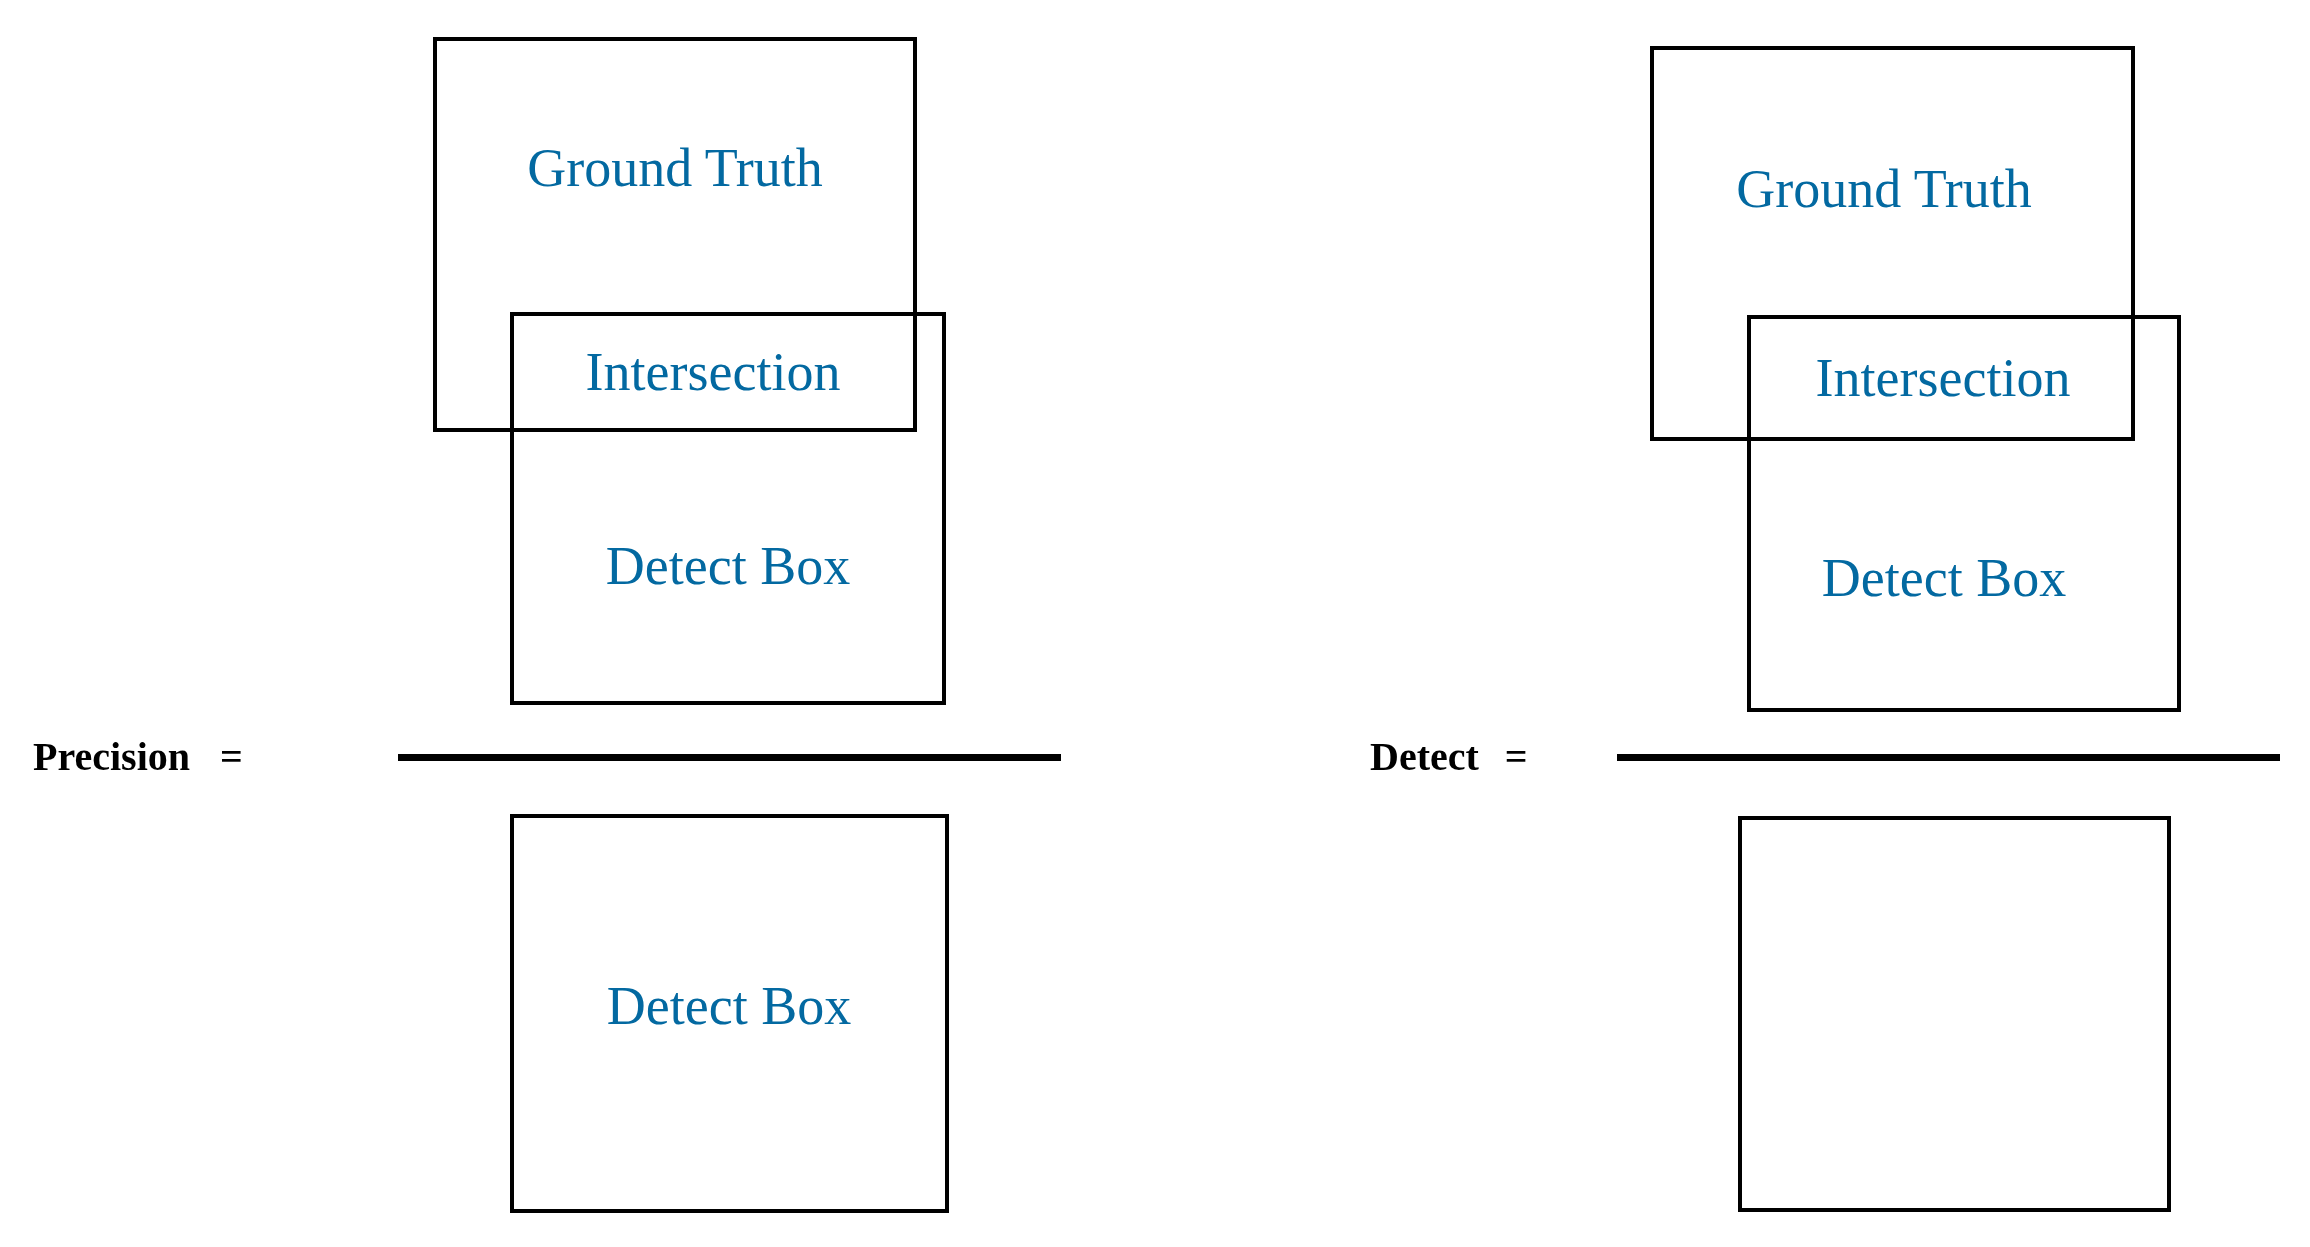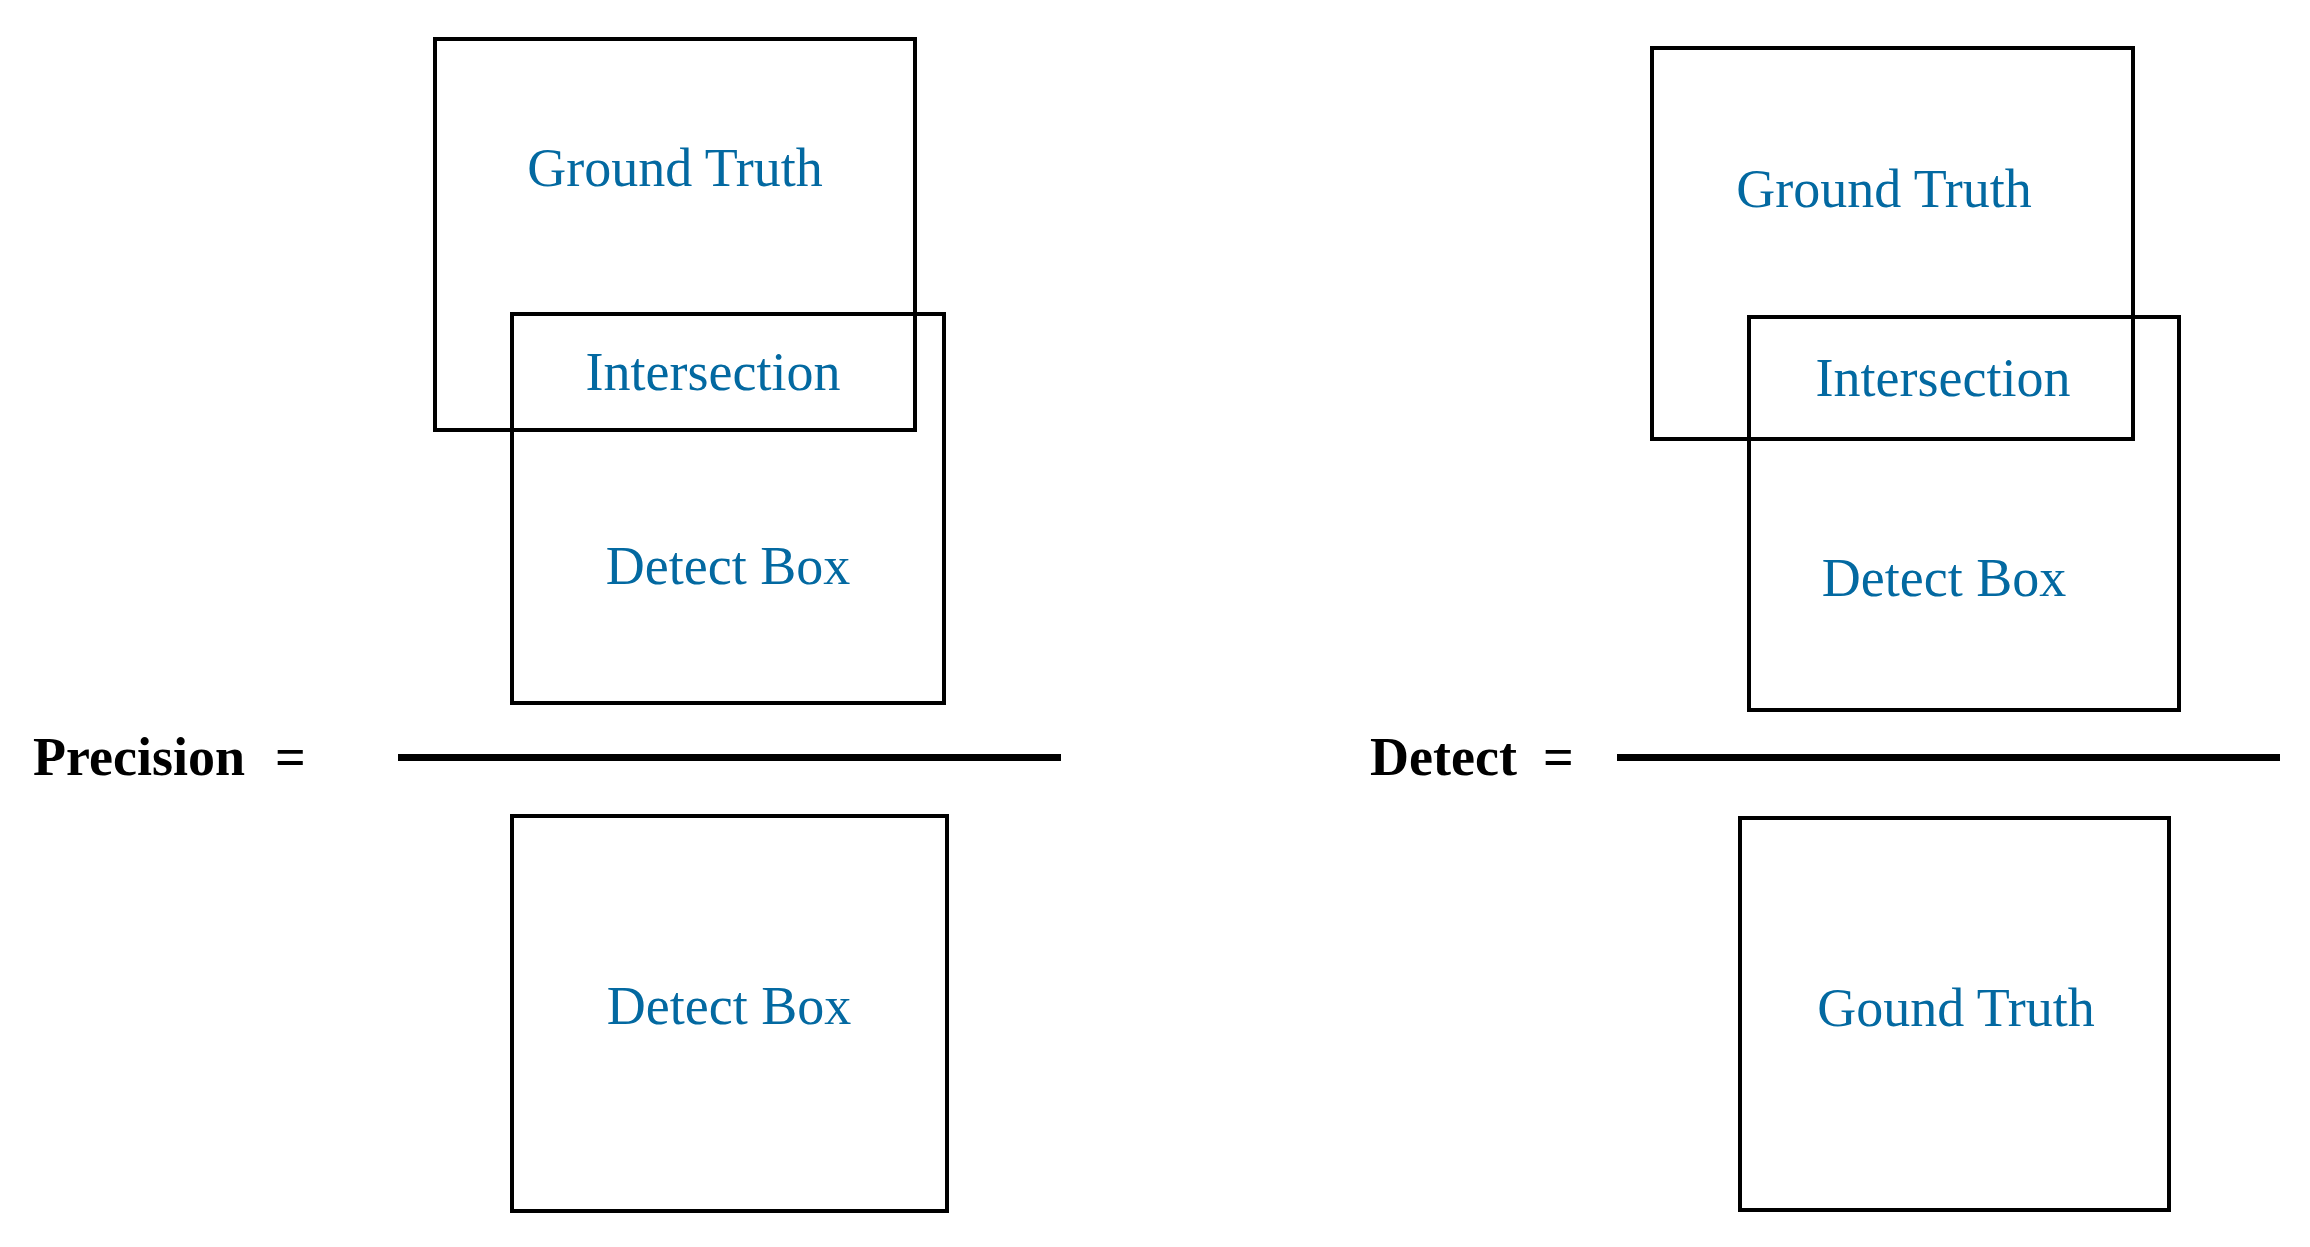--- a/index.html
+++ b/index.html
@@ -38,21 +38,21 @@
     height: 7px;
     background: #000000;
   }
   
   .formula {
     position: absolute;
     transform: translateY(-50%);
     display: flex;
     align-items: baseline;
     font-weight: bold;
-    font-size: 54px;
+    font-size: 40px;
     line-height: 1;
     white-space: nowrap;
     color: #000000;
   }
 
   
   #p-formula   { left: 33px;  top: 757px; gap: 30px; }
   #p-gt        { left: 433px; top: 37px;  width: 484px; height: 395px; }
   #p-detect    { left: 510px; top: 312px; width: 436px; height: 393px; }
   #p-gt-label    { left: 675px;  top: 168px; }
@@ -101,15 +101,14 @@
 
   <div class="rect" id="r-gt"></div>
   <div class="rect" id="r-detect"></div>
   <span class="boxlabel" id="r-gt-label">Ground Truth</span>
   <span class="boxlabel" id="r-int-label">Intersection</span>
   <span class="boxlabel" id="r-det-label">Detect Box</span>
 
   <div class="fracbar" id="r-bar"></div>
 
   <div class="rect" id="r-denom"></div>
-  <span class="boxlabel" id="r-denom-label">Gound Truth</span>
 
 </div>
 
 </body></html>

